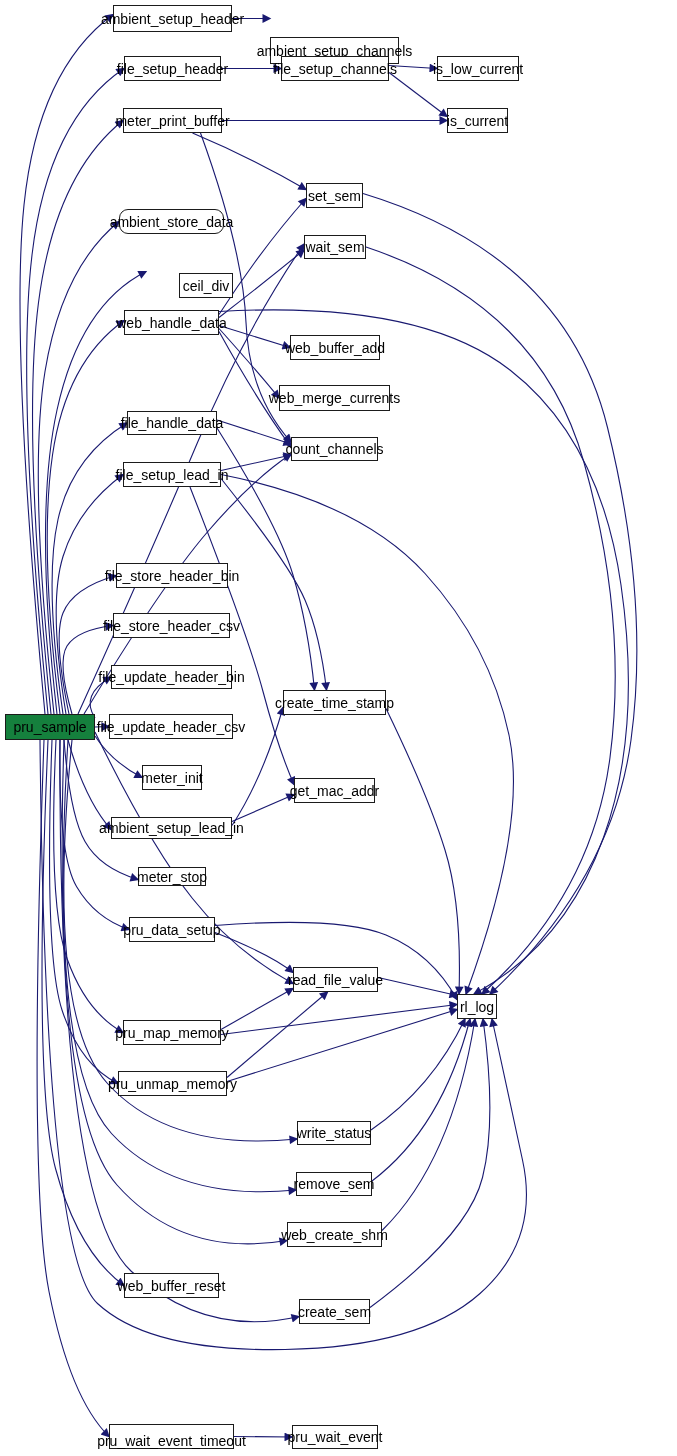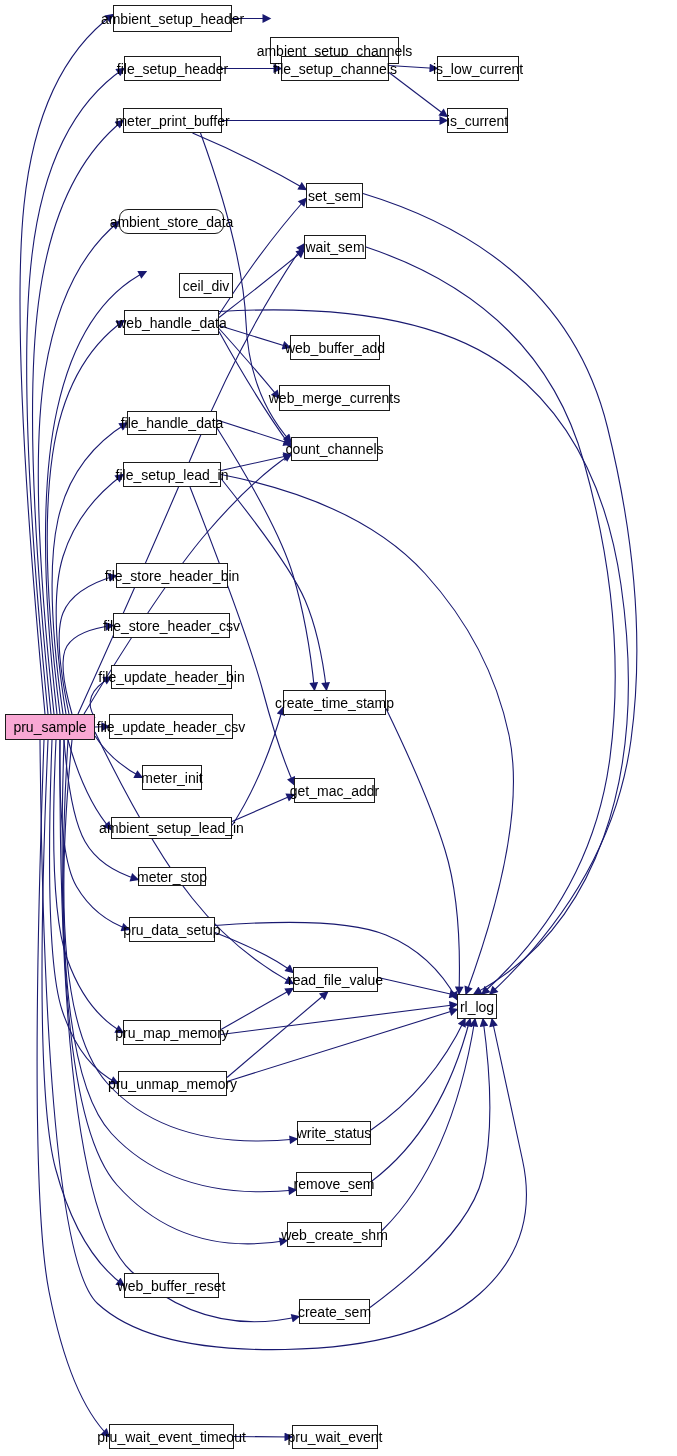--- a/index.html
+++ b/index.html
@@ -2,21 +2,21 @@
 <html><head>
 <meta charset="utf-8">
 <style>
   html,body{margin:0;padding:0;background:#ffffff;}
   .canvas{position:relative;width:677px;height:1456px;background:#ffffff;
           font-family:"Liberation Sans", sans-serif;overflow:hidden;}
   .canvas svg{position:absolute;left:0;top:0;}
   .node{position:absolute;box-sizing:border-box;border:1.2px solid #1b1b1b;
         background:#ffffff;display:flex;align-items:center;justify-content:center;
         font-size:14px;line-height:1;color:#000;white-space:nowrap;cursor:pointer;}
-  .node.highlight{background:#f9a8d4;}
+  .node.highlight{background:#15803d;}
 </style>
 </head>
 <body>
 
 <div class="canvas">
   <svg id="edges-layer" width="677" height="1456" viewBox="0 0 677 1456">
       <defs>
         <marker id="arrow" viewBox="0 0 10 10" refX="8.5" refY="5" markerWidth="10" markerHeight="8" orient="auto">
           <path d="M0,0 L10,5 L0,10 z" fill="#191970"></path>
         </marker>
@@ -191,20 +191,20 @@
       </div>
       <div class="node" style="left: 287px; top: 1222px; width: 95px; height: 25px;">
         <span>web_create_shm</span>
       </div>
       <div class="node" style="left: 124px; top: 1273px; width: 95px; height: 25px;">
         <span>web_buffer_reset</span>
       </div>
       <div class="node" style="left: 299px; top: 1299px; width: 71px; height: 25px;">
         <span>create_sem</span>
       </div>
-      <div class="node" style="left: 109px; top: 1424px; width: 125px; height: 25px;">
+      <div class="node" style="left: 109px; top: 1424px; width: 125px; height: 25px; align-items: flex-end;">
         <span>pru_wait_event_timeout</span>
       </div>
       <div class="node" style="left: 292px; top: 1425px; width: 86px; height: 24px;">
         <span>pru_wait_event</span>
       </div>
     </div>
 </div>
 
 </body></html>

